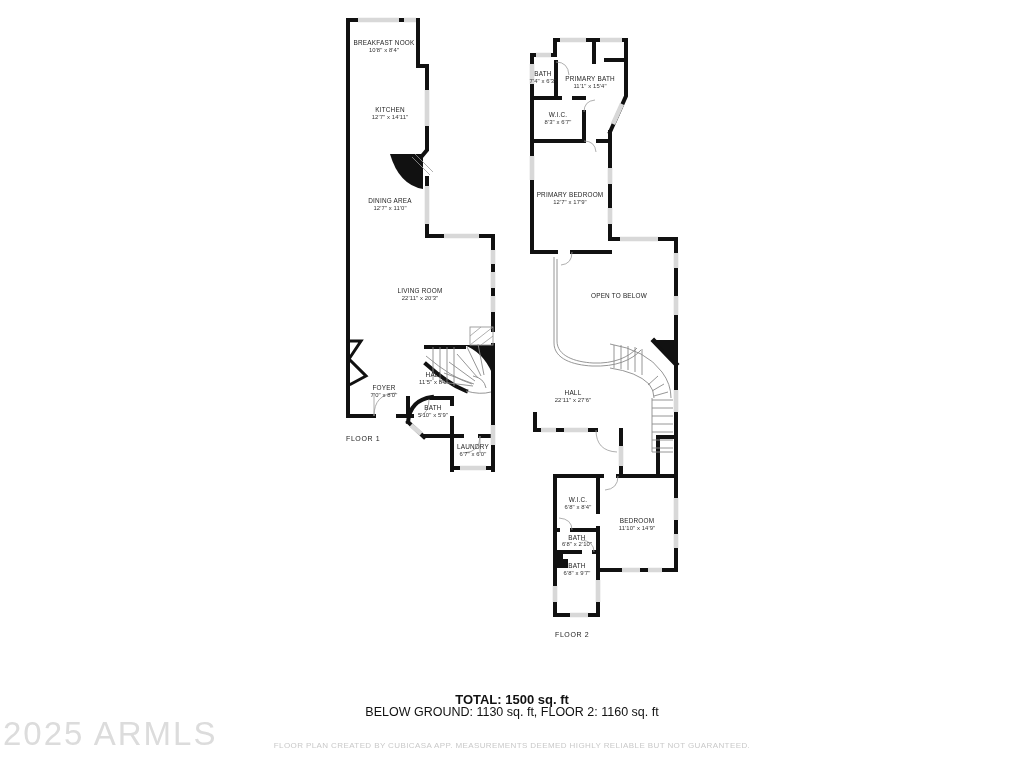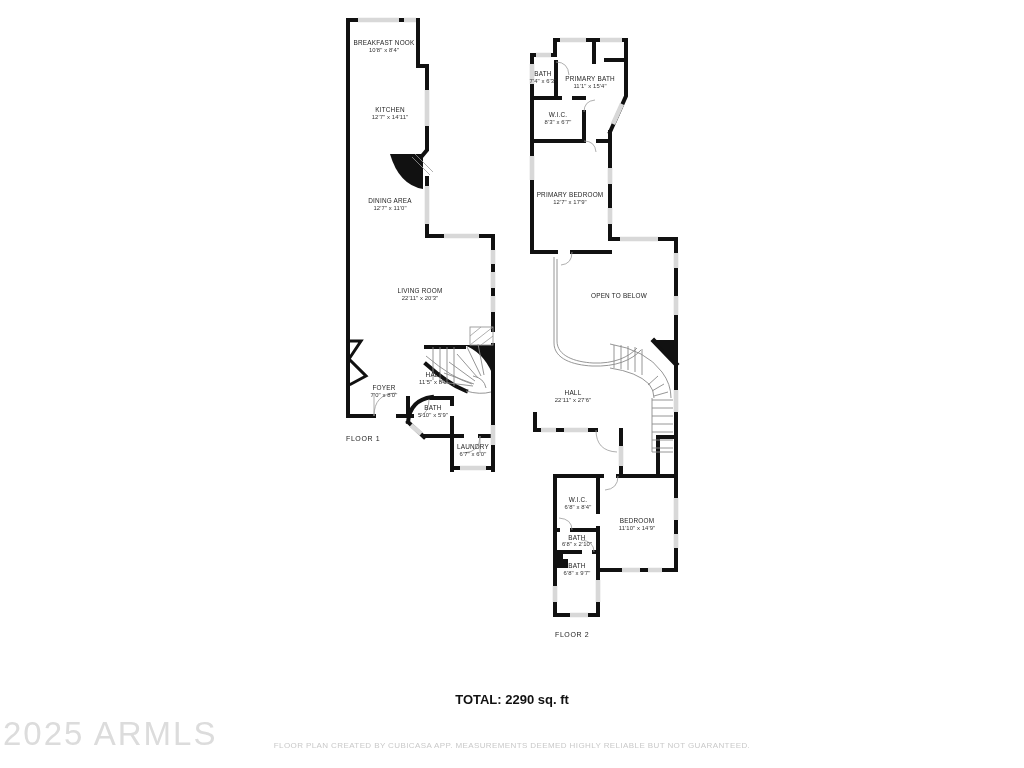--- a/index.html
+++ b/index.html
@@ -149,20 +149,21 @@
       <text class="room" x="577" y="540">BATH</text>
       <text class="dims" x="577" y="546">6'8" x 2'10"</text>
       <text class="room" x="577" y="568">BATH</text>
       <text class="dims" x="577" y="575">6'8" x 9'7"</text>
       <text class="floorlbl" x="555" y="637">FLOOR 2</text>
     </g>
   </g>
 </svg>
 
   <div class="summary">
-    <div class="total">TOTAL: 2290 sq. ft</div>
+    <div class="total">TOTAL: 1500 sq. ft</div>
+    <div class="line">BELOW GROUND: 1130 sq. ft, FLOOR 2: 1160 sq. ft</div>
   </div>
 
   <div class="disclaimer">FLOOR PLAN CREATED BY CUBICASA APP. MEASUREMENTS DEEMED HIGHLY RELIABLE BUT NOT GUARANTEED.</div>
 
   <div class="watermark">2025 ARMLS</div>
 
 </div>
 
 </body></html>

